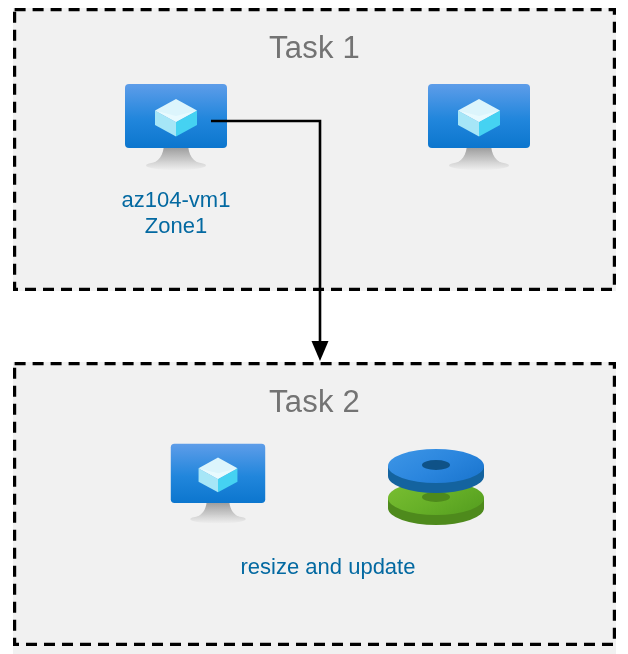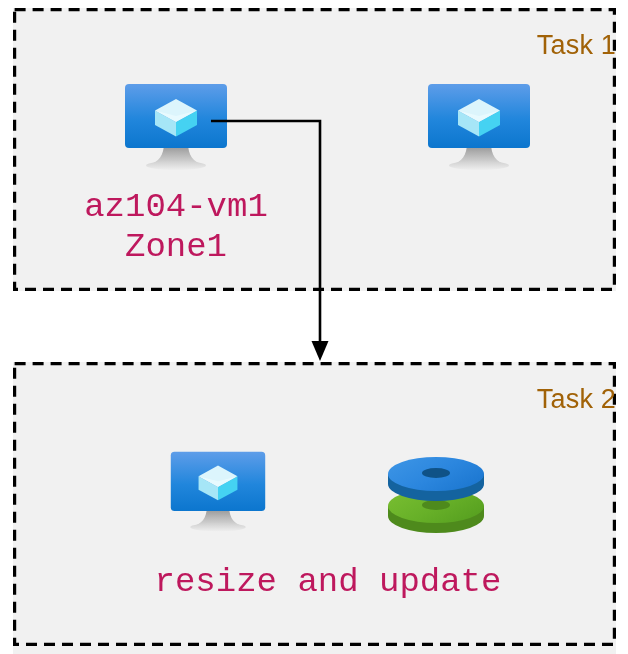--- a/index.html
+++ b/index.html
@@ -45,46 +45,46 @@
   #task2-box {
     left: 13px;
     top: 362px;
     width: 603px;
     height: 364px;
   }
 
   .task-title {
     position: absolute;
     width: 100%;
-    text-align: right;
-    color: #a16207;
-    font-size: 27px;
+    text-align: center;
+    color: #737373;
+    font-size: 31px;
     font-family: "Liberation Sans", sans-serif;
     letter-spacing: .2px;
     white-space: nowrap;
   }
   #task1-title { top: 22px; }
   #task2-title { top: 22px; }
 
   
   .node {
     position: absolute;
     text-align: center;
   }
   .node-label {
-    font-size: 34px;
-    color: #be185d;
+    font-size: 22px;
+    color: #0369a1;
     line-height: 1.18;
-    font-family: Liberation Mono, monospace;
+    font-family: Liberation Sans, sans-serif;
     white-space: pre-line;
   }
 
   #node-vm1 { left: 52px;  top: 72px;  width: 222px; }
   #node-vm2 { left: 355px; top: 72px;  width: 222px; }
-  #node-task2-resize { left: 120px; top: 86px; width: 390px; }
+  #node-task2-resize { left: 120px; top: 78px; width: 390px; }
 
   .icon-wrap {
     display: block;
     margin: 0 auto;
   }
 
   .label-vm { margin-top: 8px; }
 
   
   .icon-row {

